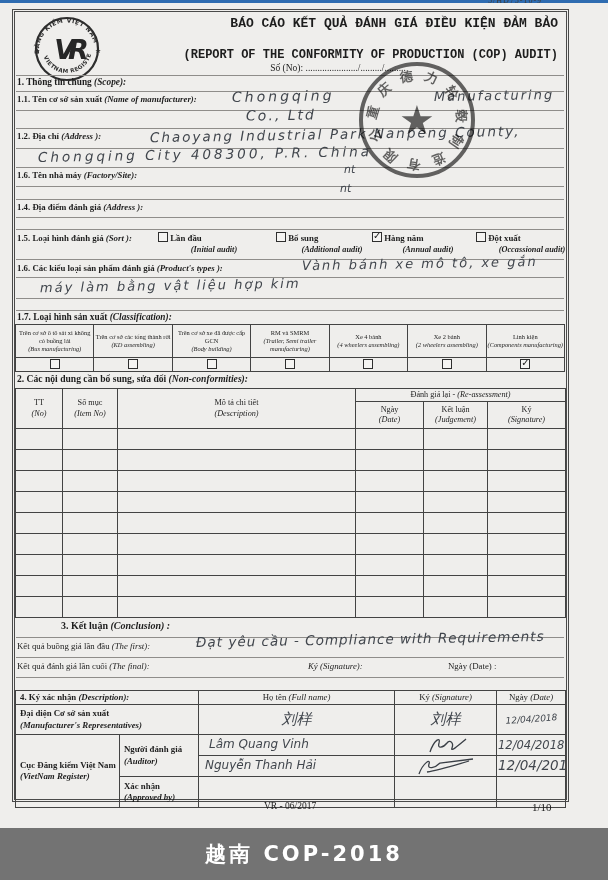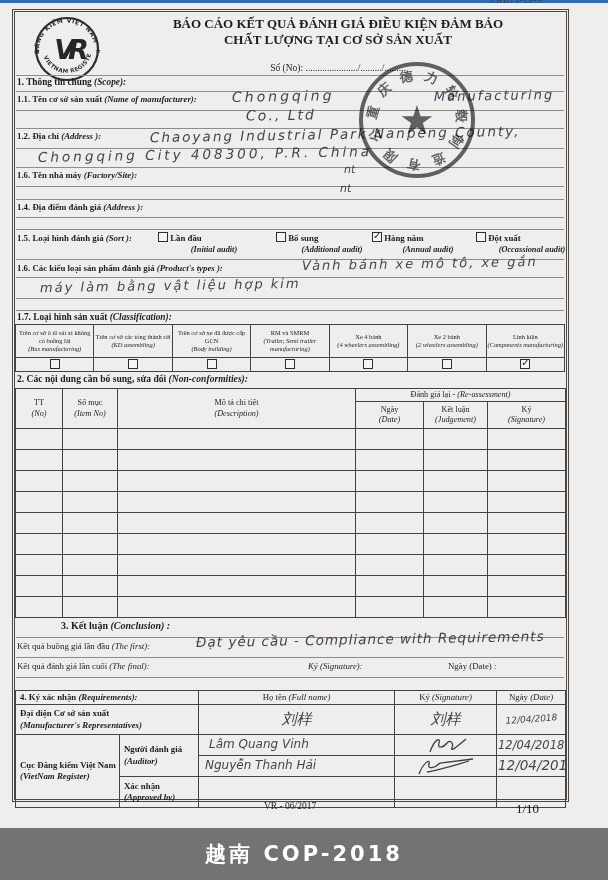--- a/index.html
+++ b/index.html
@@ -7,41 +7,41 @@
         font-family:"Liberation Serif",serif;color:#1d1d1d;}
   .top-strip{position:absolute;left:0;top:0;width:608px;height:3px;}
   .corner-ref{position:absolute;left:488px;top:-4px;font-size:8px;color:#3a3a3a;letter-spacing:1px;}
   .form-box{position:absolute;left:14px;top:11px;width:551px;height:787px;
             border:1px solid #4a4a4a;outline:1px solid #4a4a4a;outline-offset:1px;}
   .hline{position:absolute;left:16px;width:548px;height:0;border-top:1px solid #8f8d8a;}
   .lbl{position:absolute;font-weight:bold;font-size:8.8px;white-space:nowrap;}
   .en{font-style:italic;}
   .hw{position:absolute;font-family:"DejaVu Sans",sans-serif;font-style:italic;color:#41464d;
       white-space:nowrap;transform:rotate(-1deg);}
-  .t1{position:absolute;left:118px;width:440px;text-align:center;font-weight:bold;font-size:13px;}
+  .t1{position:absolute;left:118px;width:440px;text-align:right;font-weight:bold;font-size:13px;font-family:Liberation Mono, monospace;}
   .t3{font-size:12px;}
   .so{position:absolute;left:118px;width:440px;text-align:center;font-size:9.5px;}
   .cb{display:inline-block;width:8px;height:8px;border:1px solid #2e2e2e;background:#f5f4f2;
       vertical-align:-1px;position:relative;}
   .cb.on::after{content:"✓";position:absolute;left:0px;top:-3px;font-size:10px;
       font-family:"DejaVu Sans",sans-serif;color:#222;}
   .opt{position:absolute;width:112px;font-size:8.8px;}
   .opt .l1{font-weight:bold;white-space:nowrap;}
   .opt .l2{text-align:center;font-style:italic;font-weight:bold;font-size:8.3px;margin-top:2px;}
   table.tbl{position:absolute;border-collapse:collapse;table-layout:fixed;background:transparent;}
   table.tbl th,table.tbl td{border:1px solid #434343;padding:0 1px;text-align:center;
       vertical-align:middle;font-weight:normal;overflow:hidden;}
   .t17{left:15px;top:324px;width:550px;font-size:6.4px;line-height:1.25;}
   .t17 .vn{font-weight:normal;}
   .s2t{left:15px;top:388px;width:550px;font-size:8.2px;line-height:1.25;}
   .s4t{left:15px;top:690px;width:550px;font-size:8.8px;line-height:1.3;}
   .s4t .left{text-align:left;padding-left:4px;font-weight:bold;}
   .hwc{font-family:"DejaVu Sans",sans-serif;font-style:italic;color:#41464d;}
   .footer-code{position:absolute;left:15px;top:801px;width:550px;text-align:center;font-size:9.5px;}
-  .footer-page{position:absolute;left:516px;top:801px;font-size:13px;}
+  .footer-page{position:absolute;left:532px;top:801px;font-size:11px;}
   .bottom-bar{position:absolute;left:0;top:828px;width:608px;height:52px;}
   .bottom-bar .txt{width:100%;text-align:center;line-height:52px;color:#fff;font-weight:bold;
       font-size:21px;letter-spacing:3px;font-family:"DejaVu Sans",sans-serif;}
   .stamp{position:absolute;left:353px;top:56px;opacity:.78;mix-blend-mode:multiply;}
   .logo{position:absolute;left:26px;top:10px;}
   .sig-svg{vertical-align:middle;}
 </style>
 </head>
 <body>
 
@@ -63,21 +63,21 @@
     </text>
     <text font-size="5.6" font-weight="bold" fill="#2e2e2e" font-family="DejaVu Sans,sans-serif" letter-spacing="0.4">
       <textPath href="#arcBot" startOffset="2">VIETNAM REGISTER</textPath>
     </text>
     <text x="8" y="43" font-size="7" fill="#2e2e2e">★</text>
     <text x="69" y="43" font-size="7" fill="#2e2e2e">★</text>
     <text x="42" y="49" text-anchor="middle" font-size="27" font-weight="bold" font-style="italic" letter-spacing="-7" fill="#262626" font-family="DejaVu Sans,sans-serif">VR</text>
   </svg>
 
   <div class="t1" style="top:16px;">BÁO CÁO KẾT QUẢ ĐÁNH GIÁ ĐIỀU KIỆN ĐẢM BẢO</div>
-  <div class="t1" style="top:32px;">CHẤT LƯỢNG TẠI CƠ SỞ SẢN XUẤT</div>
+  <div class="t1 t3" style="top:48px;">(REPORT OF THE CONFORMITY OF PRODUCTION (COP) AUDIT)</div>
   <div class="so" style="top:63px;">Số (No): ....................../........./.........</div>
 
   <div class="hline" style="top:75px;"></div>
   <div class="hline" style="top:91px;"></div>
   <div class="hline" style="top:110px;"></div>
   <div class="hline" style="top:128px;"></div>
   <div class="hline" style="top:148px;"></div>
   <div class="hline" style="top:167px;"></div>
   <div class="hline" style="top:186px;"></div>
   <div class="hline" style="top:199px;"></div>
@@ -314,21 +314,21 @@
   <table class="tbl s4t">
     <colgroup>
         <col style="width:104px">
         <col style="width:79px">
         <col style="width:196px">
         <col style="width:102px">
         <col style="width:69px">
       </colgroup>
     <tbody>
         <tr style="height:14px;">
-      <th colspan="2" class="left"><span>4. Ký xác nhận</span> <span class="en">(Requirements):</span></th>
+      <th colspan="2" class="left"><span>4. Ký xác nhận</span> <span class="en">(Description):</span></th>
       <th><span>Họ tên</span> <span class="en">(Full name)</span></th>
       <th><span>Ký</span> <span class="en">(Signature)</span></th>
       <th><span>Ngày</span> <span class="en">(Date)</span></th>
     </tr>
     <tr style="height:30px;">
       <td colspan="2" class="left">
             <div>Đại diện Cơ sở sản xuất</div>
             <div class="en">(Manufacturer's Representatives)</div>
           </td>
       <td class="hwc" style="font-size:15px;">刘样</td>

